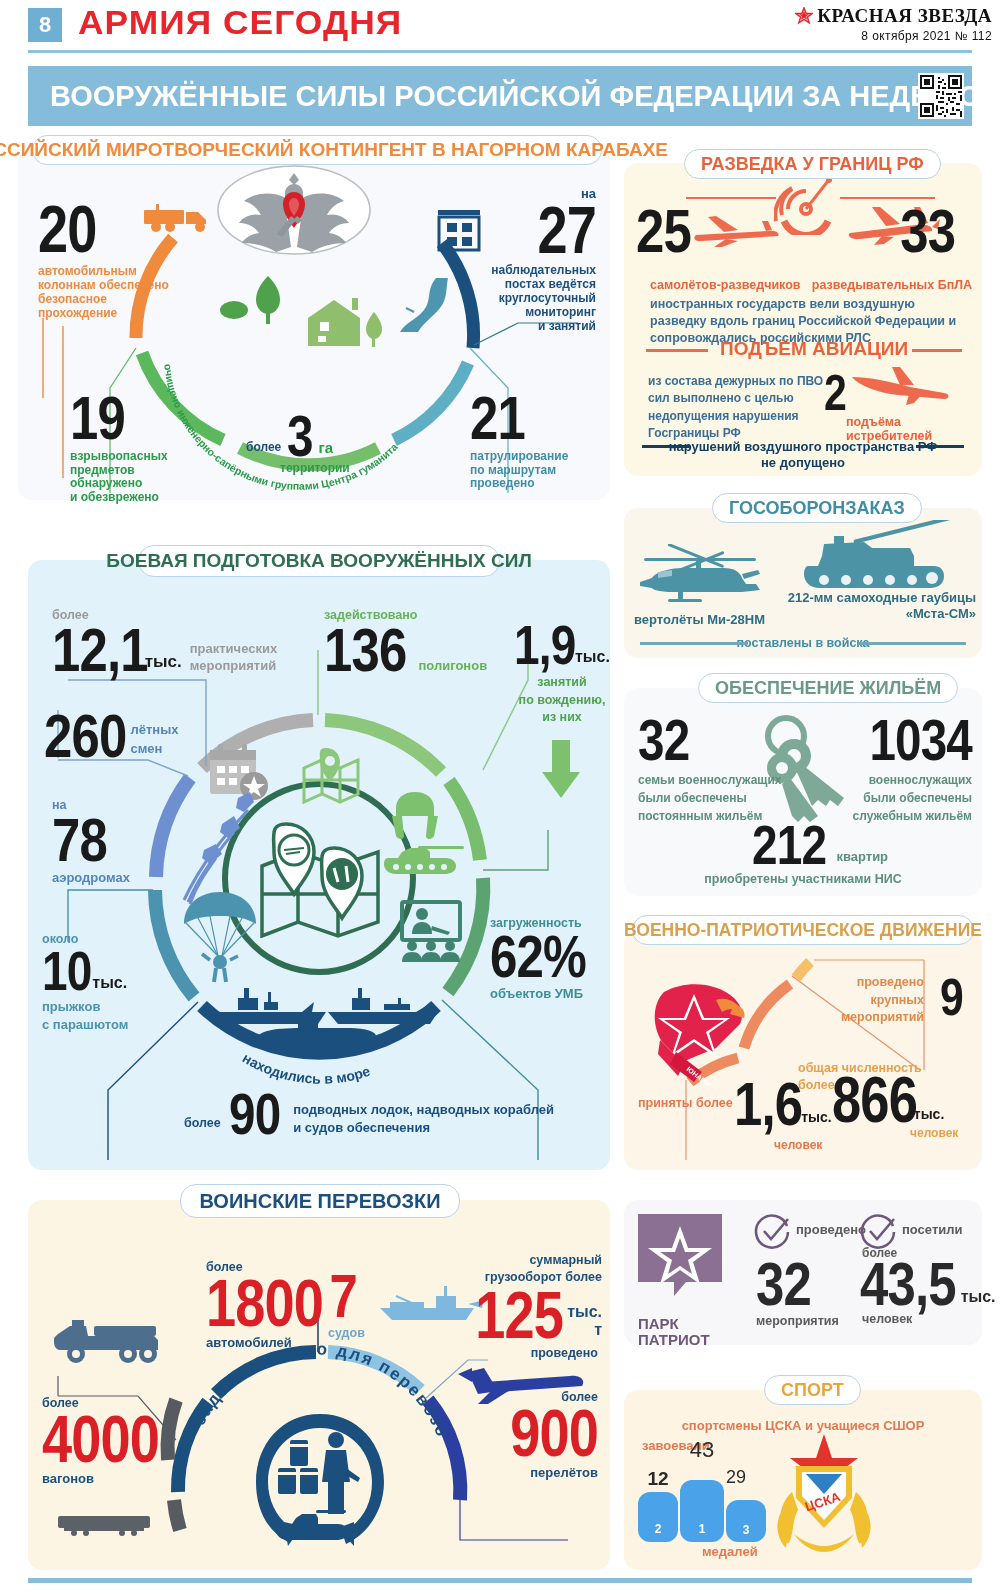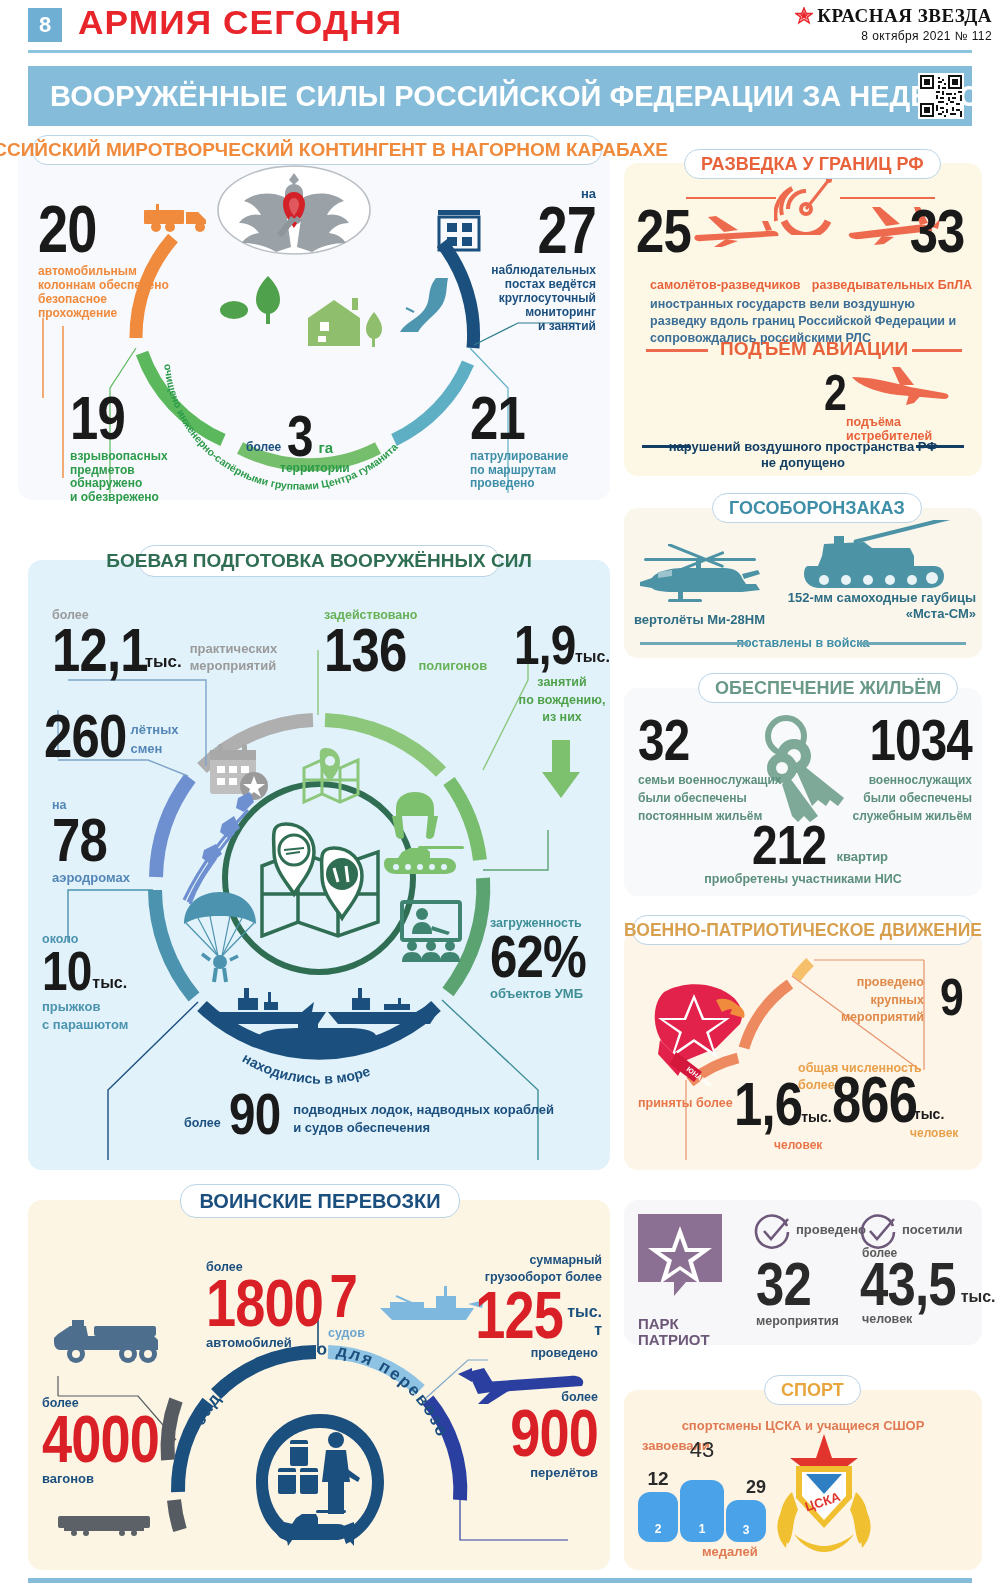--- a/index.html
+++ b/index.html
@@ -327,31 +327,32 @@
         <path d="M40 23 L26 4 L34 4 L54 21z"></path>
         <path d="M74 22 L68 4 L74 4 L82 20z"></path>
         <path d="M86 24 L94 16 L92 26z"></path>
         <path d="M36 33 L28 42 L38 41 L48 34z"></path>
       </svg>
     </div>
 
     <div style="position:absolute; left:12px; top:40px; width:90px;">
       <div class="bignum" style="font-size:62px;">25</div>
     </div>
-    <div style="position:absolute; right:8px; top:40px; width:90px; text-align:center;">
+    <div style="position:absolute; right:8px; top:40px; width:90px; text-align:left;">
       <div class="bignum" style="font-size:62px; transform-origin:right center;">33</div>
     </div>
     <div style="position:absolute; left:26px; top:115px; font-size:12.5px; font-weight:bold; color:#E8633C;">самолётов-разведчиков</div>
     <div style="position:absolute; right:10px; top:115px; font-size:12.5px; font-weight:bold; color:#E8633C;">разведывательных БпЛА</div>
     <div style="position:absolute; left:26px; top:133px; width:312px; font-size:12.5px; font-weight:bold; color:#3B6E96; line-height:1.35;">иностранных государств вели воздушную разведку вдоль границ Российской Федерации и сопровождались российскими РЛС</div>
 
     <div style="position:absolute; left:96px; top:175px; font-size:19px; font-weight:bold; color:#E8633C;">ПОДЪЁМ АВИАЦИИ</div>
     <div style="position:absolute; left:22px; top:186px; width:62px; height:3px; background:#EE6A4E;"></div>
     <div style="position:absolute; right:20px; top:186px; width:50px; height:3px; background:#EE6A4E;"></div>
 
+    <div style="position:absolute; left:24px; top:210px; width:180px; font-size:12px; font-weight:bold; color:#3B6E96; line-height:1.45;">из состава дежурных по ПВО сил выполнено с целью недопущения нарушения Госграницы РФ</div>
     <div style="position:absolute; left:200px; top:208px;">
       <div class="bignum" style="font-size:50px;">2</div>
     </div>
     <div style="position:absolute; left:224px; top:200px;">
       <svg width="104" height="44" viewBox="0 0 104 44" fill="#EE6A4E">
         <path d="M4 14 C20 14 40 18 62 24 L96 30 C102 31 102 36 96 36 L50 32 C30 30 10 22 4 14z"></path>
         <path d="M52 22 L44 4 L52 4 L66 22z"></path>
         <path d="M62 28 L58 42 L66 40 L76 29z"></path>
       </svg>
     </div>
@@ -390,21 +391,21 @@
         <path d="M14 46 L140 46 C146 46 150 50 150 56 C150 64 144 68 136 68 L26 68 C16 68 10 62 10 54 C10 49 12 46 14 46z"></path>
         <rect x="40" y="16" width="10" height="8"></rect>
         <circle cx="30" cy="60" r="5" fill="#E9F2F4"></circle>
           <circle cx="52" cy="60" r="5" fill="#E9F2F4"></circle>
         <circle cx="74" cy="60" r="5" fill="#E9F2F4"></circle>
           <circle cx="96" cy="60" r="5" fill="#E9F2F4"></circle>
         <circle cx="118" cy="60" r="5" fill="#E9F2F4"></circle>
           <circle cx="138" cy="58" r="6" fill="#E9F2F4"></circle>
       </svg>
     </div>
-    <div style="position:absolute; left:156px; top:82px; width:196px; text-align:right; font-size:13px; font-weight:bold; color:#2C6D84; line-height:1.25; white-space:pre-line;">152-мм самоходные гаубицы
+    <div style="position:absolute; left:156px; top:82px; width:196px; text-align:right; font-size:13px; font-weight:bold; color:#2C6D84; line-height:1.25; white-space:pre-line;">212-мм самоходные гаубицы
 «Мста-СМ»</div>
 
     <div style="position:absolute; left:0; top:128px; width:358px; text-align:center; font-size:12.5px; font-weight:bold; color:#3E8EA8;">поставлены в войска</div>
     <div style="position:absolute; left:16px; top:134px; width:108px; height:2.5px; background:#6FA9B8;"></div>
     <div style="position:absolute; right:16px; top:134px; width:108px; height:2.5px; background:#6FA9B8;"></div>
   </div>
 
   <div class="panel" id="p4">
     <div class="panel-title" style="left:74px; top:-15px;">
       <span style="color:#6A9A87;">ОБЕСПЕЧЕНИЕ ЖИЛЬЁМ</span>
@@ -926,21 +927,21 @@
       </div>
 
       <div style="position:absolute; left:42px; bottom:0; width:44px;">
         <div style="font-size:22px; font-weight:normal; color:#2A2A2A; text-align:center; margin-bottom:17px;">43</div>
         <div style="height:62px; background:#4AA3E8; border-radius:12px; display:flex; align-items:flex-end; justify-content:center; padding-bottom:6px;">
           <span style="color:#fff; font-size:12px; font-weight:bold;">1</span>
         </div>
       </div>
 
       <div style="position:absolute; left:88px; bottom:0; width:40px;">
-        <div style="font-size:18px; font-weight:bold; color:#2A2A2A; text-align:right; margin-bottom:2px;">29</div>
+        <div style="font-size:18px; font-weight:normal; color:#2A2A2A; text-align:left; margin-bottom:12px;">29</div>
         <div style="height:42px; background:#4AA3E8; border-radius:12px; display:flex; align-items:flex-end; justify-content:center; padding-bottom:5px;">
           <span style="color:#fff; font-size:12px; font-weight:bold;">3</span>
         </div>
       </div>
     </div>
     <div style="position:absolute; left:78px; top:154px; font-size:13px; font-weight:bold; color:#E07A52;">медалей</div>
 
     <div style="position:absolute; left:148px; top:42px;">
       <svg width="104" height="124" viewBox="0 0 104 124">
         <g fill="#F0C030">

